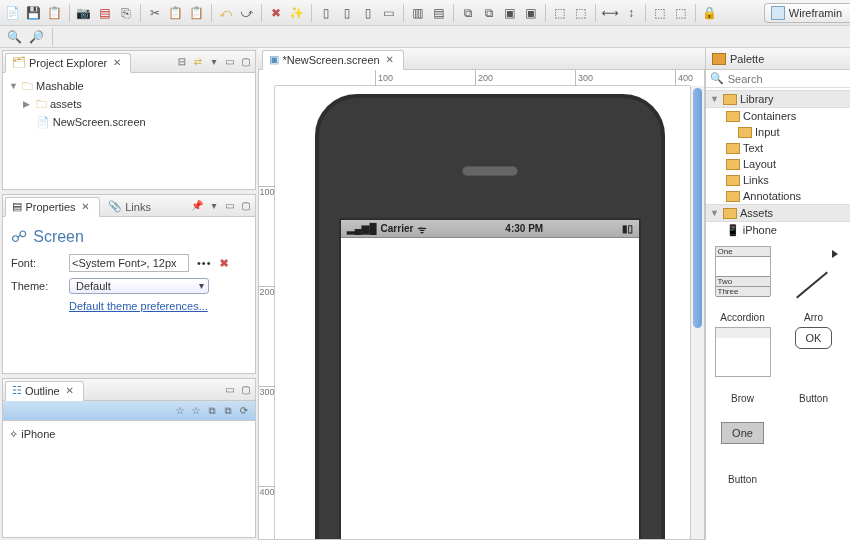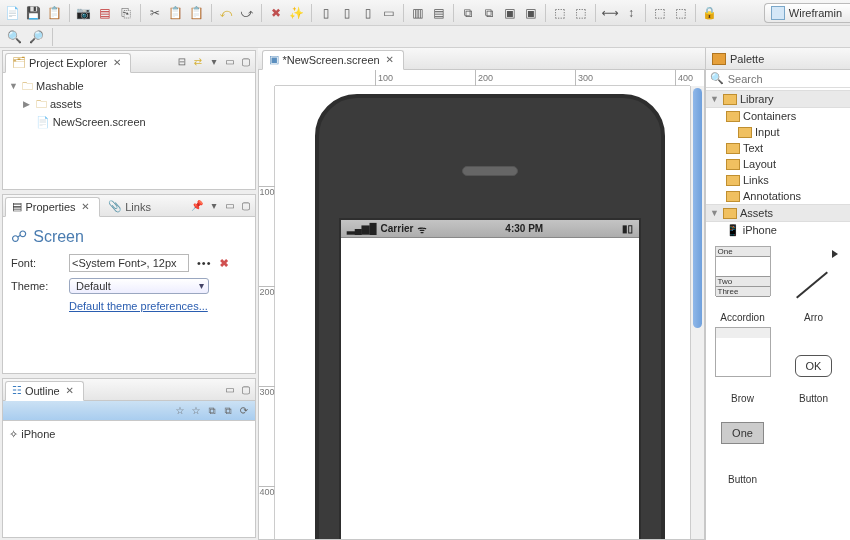--- a/index.html
+++ b/index.html
@@ -436,21 +436,21 @@
         </div>
         <div class="gal">
           <div class="thumb arrow-thumb" style="border:none"></div>
           <span class="gal-label">Arro</span>
         </div>
         <div class="gal">
           <div class="thumb" style="background:linear-gradient(#eee 0 20%, #fff 20%)"></div>
           <span class="gal-label">Brow</span>
         </div>
         <div class="gal">
-          <div class="thumb" style="border:none; display:flex; align-items:flex-end; justify-content:center;">
+          <div class="thumb" style="border:none; display:flex; align-items:flex-start; justify-content:center;">
             <span class="okbtn">OK</span>
           </div>
           <span class="gal-label">Button</span>
         </div>
         <div class="gal">
           <div class="thumb" style="border:none; display:flex; align-items:center; justify-content:center;">
             <span class="onebtn">One</span>
           </div>
           <span class="gal-label">Button</span>
         </div>

